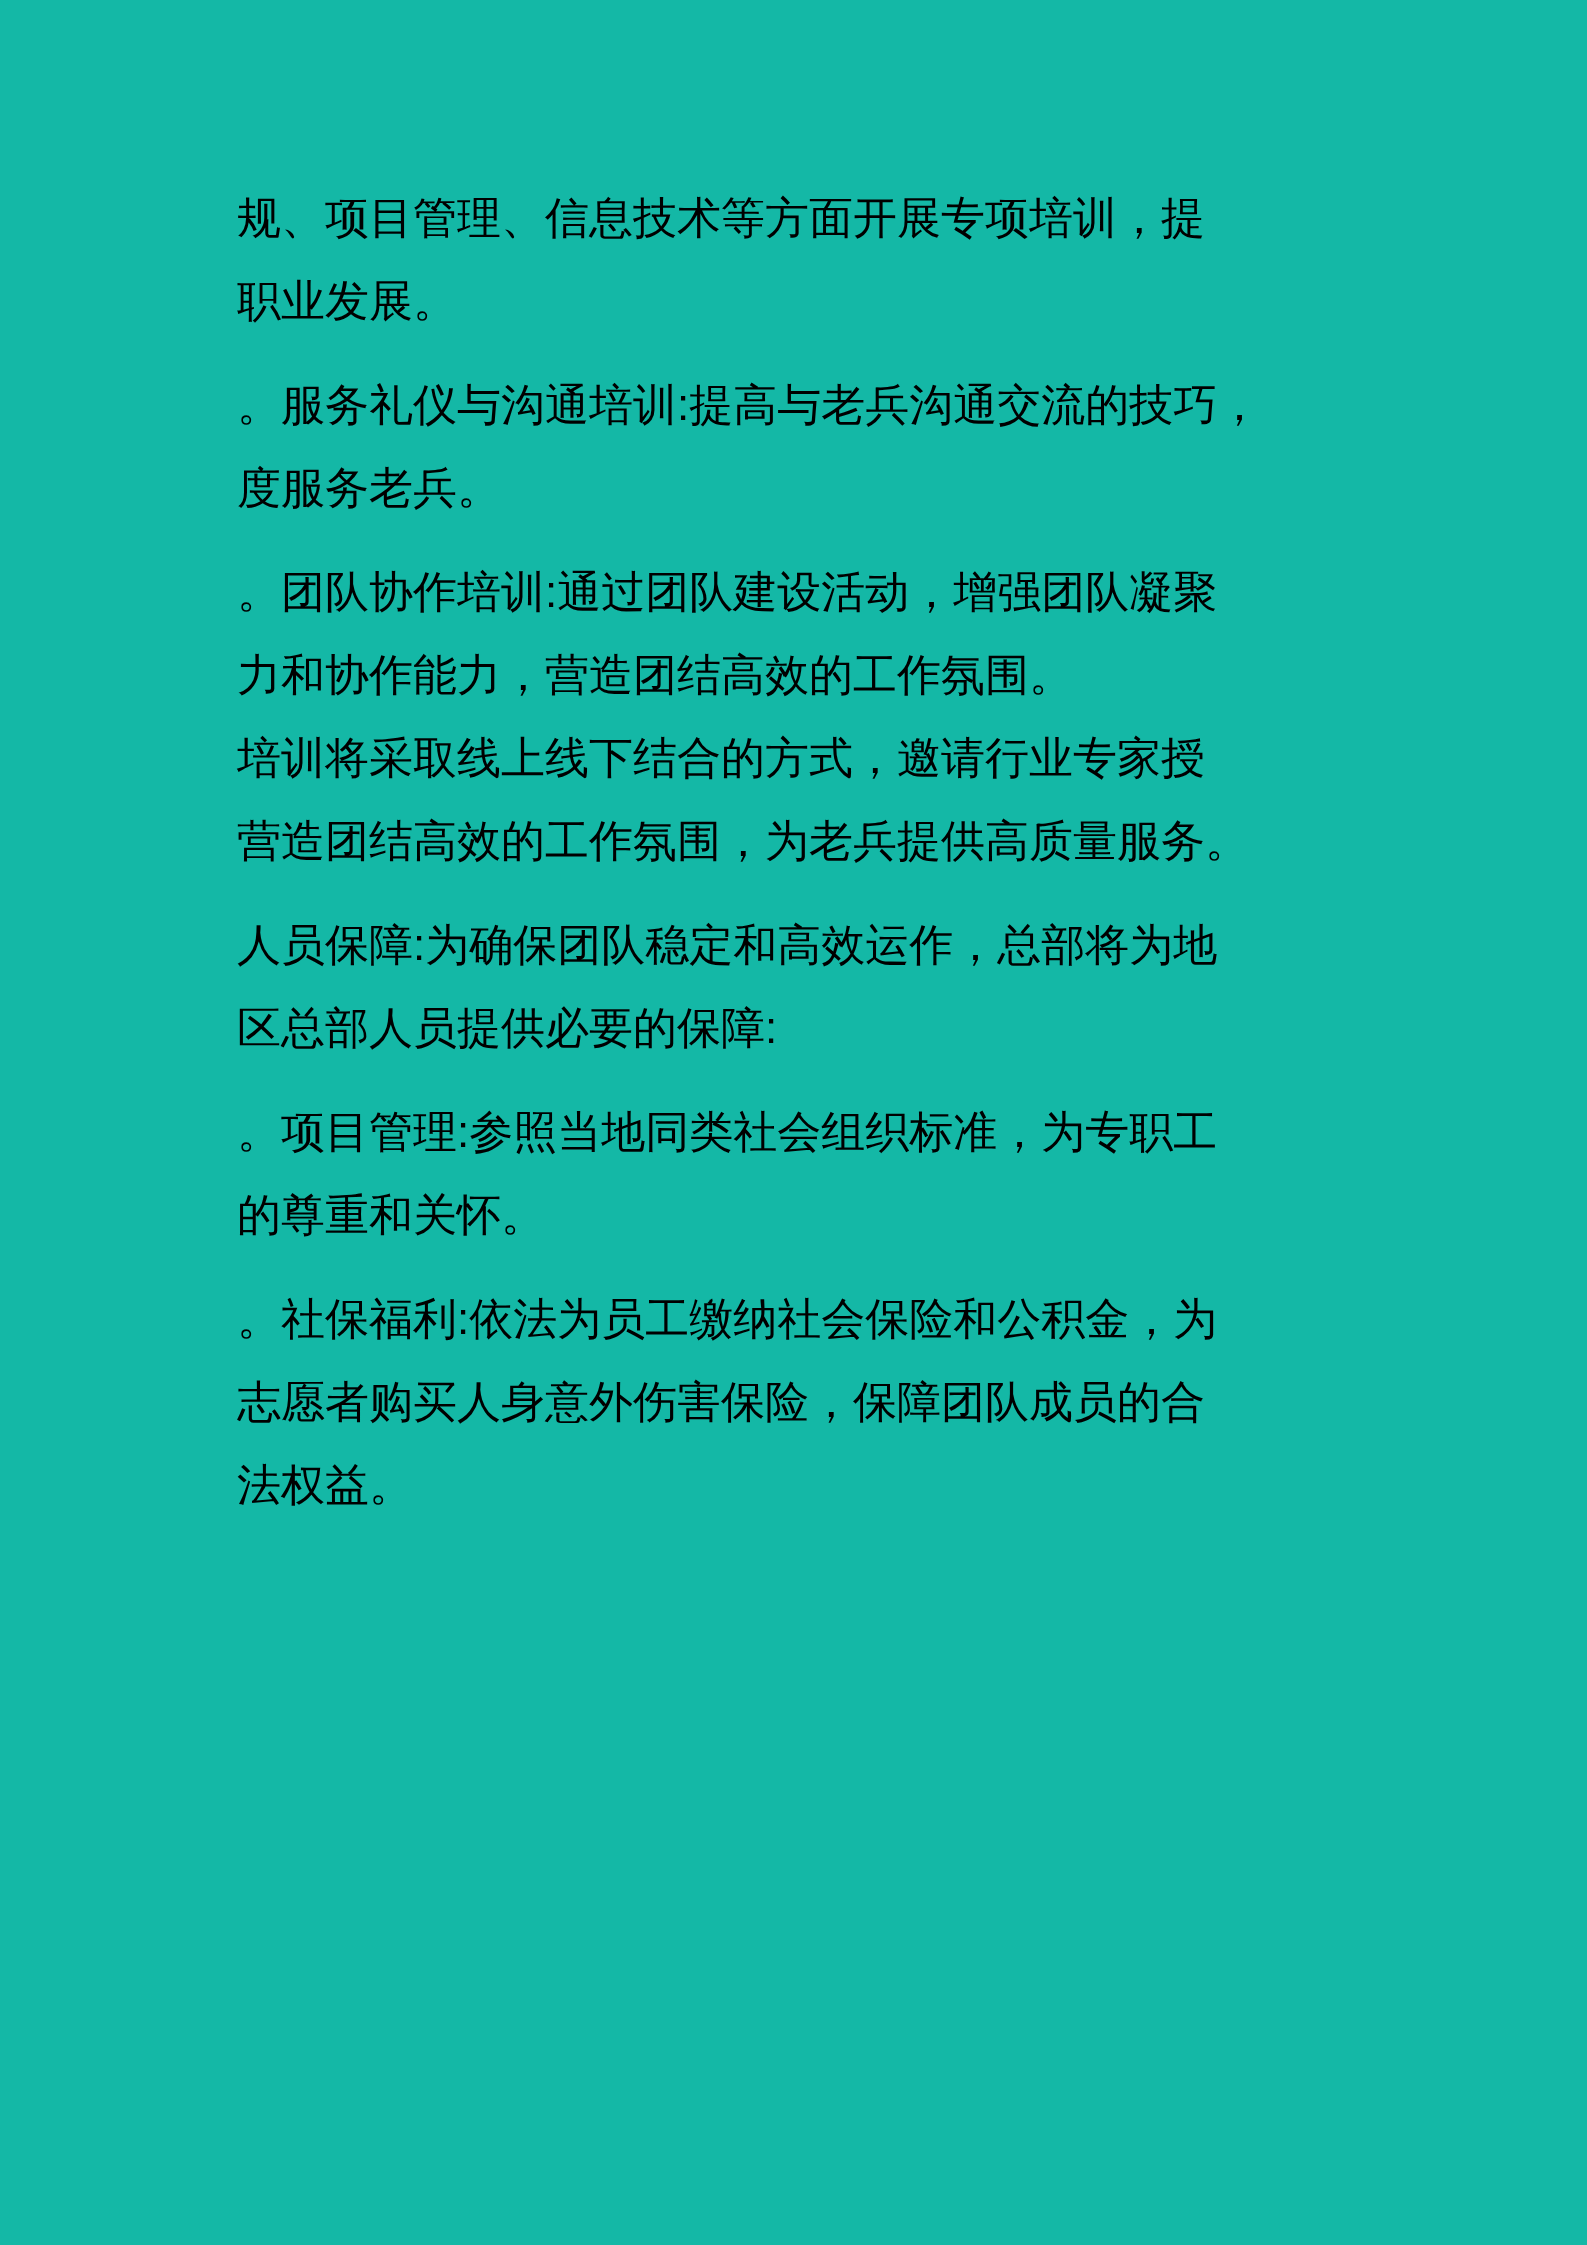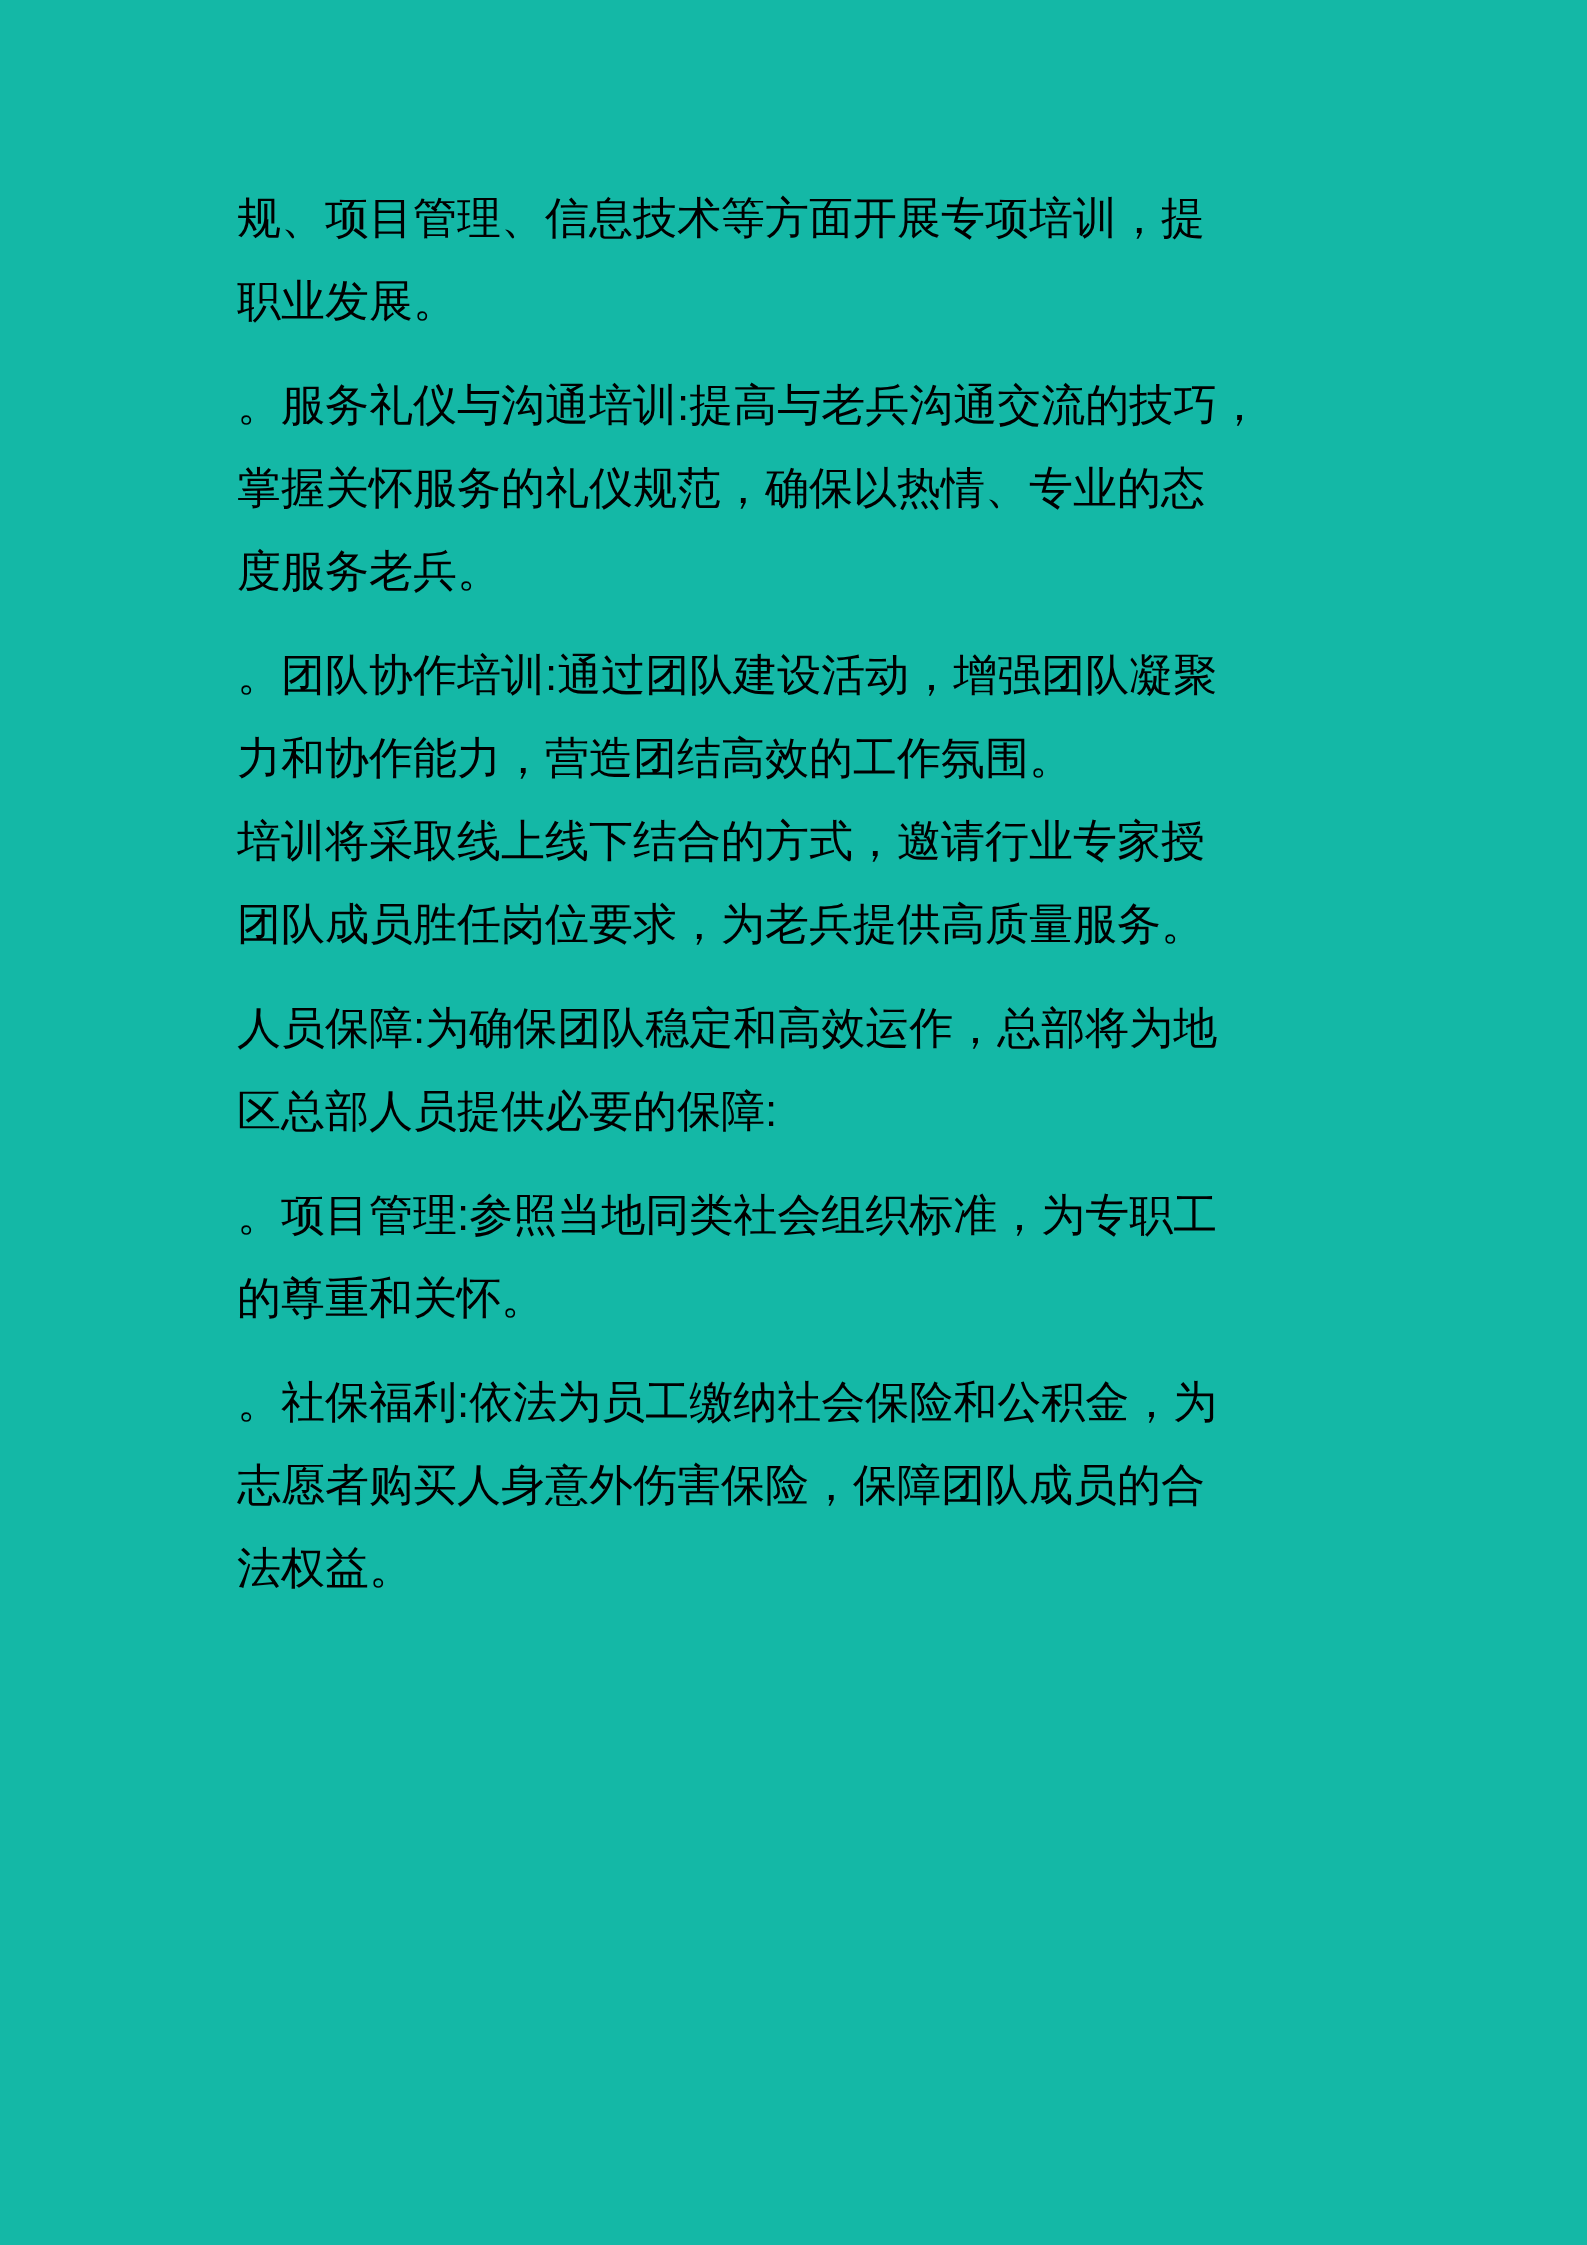--- a/index.html
+++ b/index.html
@@ -55,29 +55,28 @@
 <div class="page">
   <div class="content">
 
     <div class="para">
       <div class="line"><span>规、项目管理、信息技术等方面开展专项培训，提</span></div>
       <div class="line"><span>职业发展。</span></div>
     </div>
 
     <div class="para">
       <div class="line"><span class="bullet">。</span><span class="lead">服务礼仪与沟通培训:</span><span>提高与老兵沟通交流的技巧，</span></div>
-      <div class="line"><span>掌握关怀服务的礼仪规范，确保以热情、专业的态</span></div>
       <div class="line"><span>度服务老兵。</span></div>
     </div>
 
     <div class="para">
       <div class="line"><span class="bullet">。</span><span class="lead">团队协作培训:</span><span>通过团队建设活动，增强团队凝聚</span></div>
       <div class="line"><span>力和协作能力，营造团结高效的工作氛围。</span></div>
       <div class="line"><span>培训将采取线上线下结合的方式，邀请行业专家授</span></div>
-      <div class="line"><span>团队成员胜任岗位要求，为老兵提供高质量服务。</span></div>
+      <div class="line"><span>营造团结高效的工作氛围，为老兵提供高质量服务。</span></div>
     </div>
 
     <div class="para">
       <div class="line"><span class="lead">人员保障:</span><span>为确保团队稳定和高效运作，总部将为地</span></div>
       <div class="line"><span>区总部人员提供必要的保障:</span></div>
     </div>
 
     <div class="para">
       <div class="line"><span class="bullet">。</span><span class="lead">项目管理:</span><span>参照当地同类社会组织标准，为专职工</span></div>
       <div class="line"><span>的尊重和关怀。</span></div>

